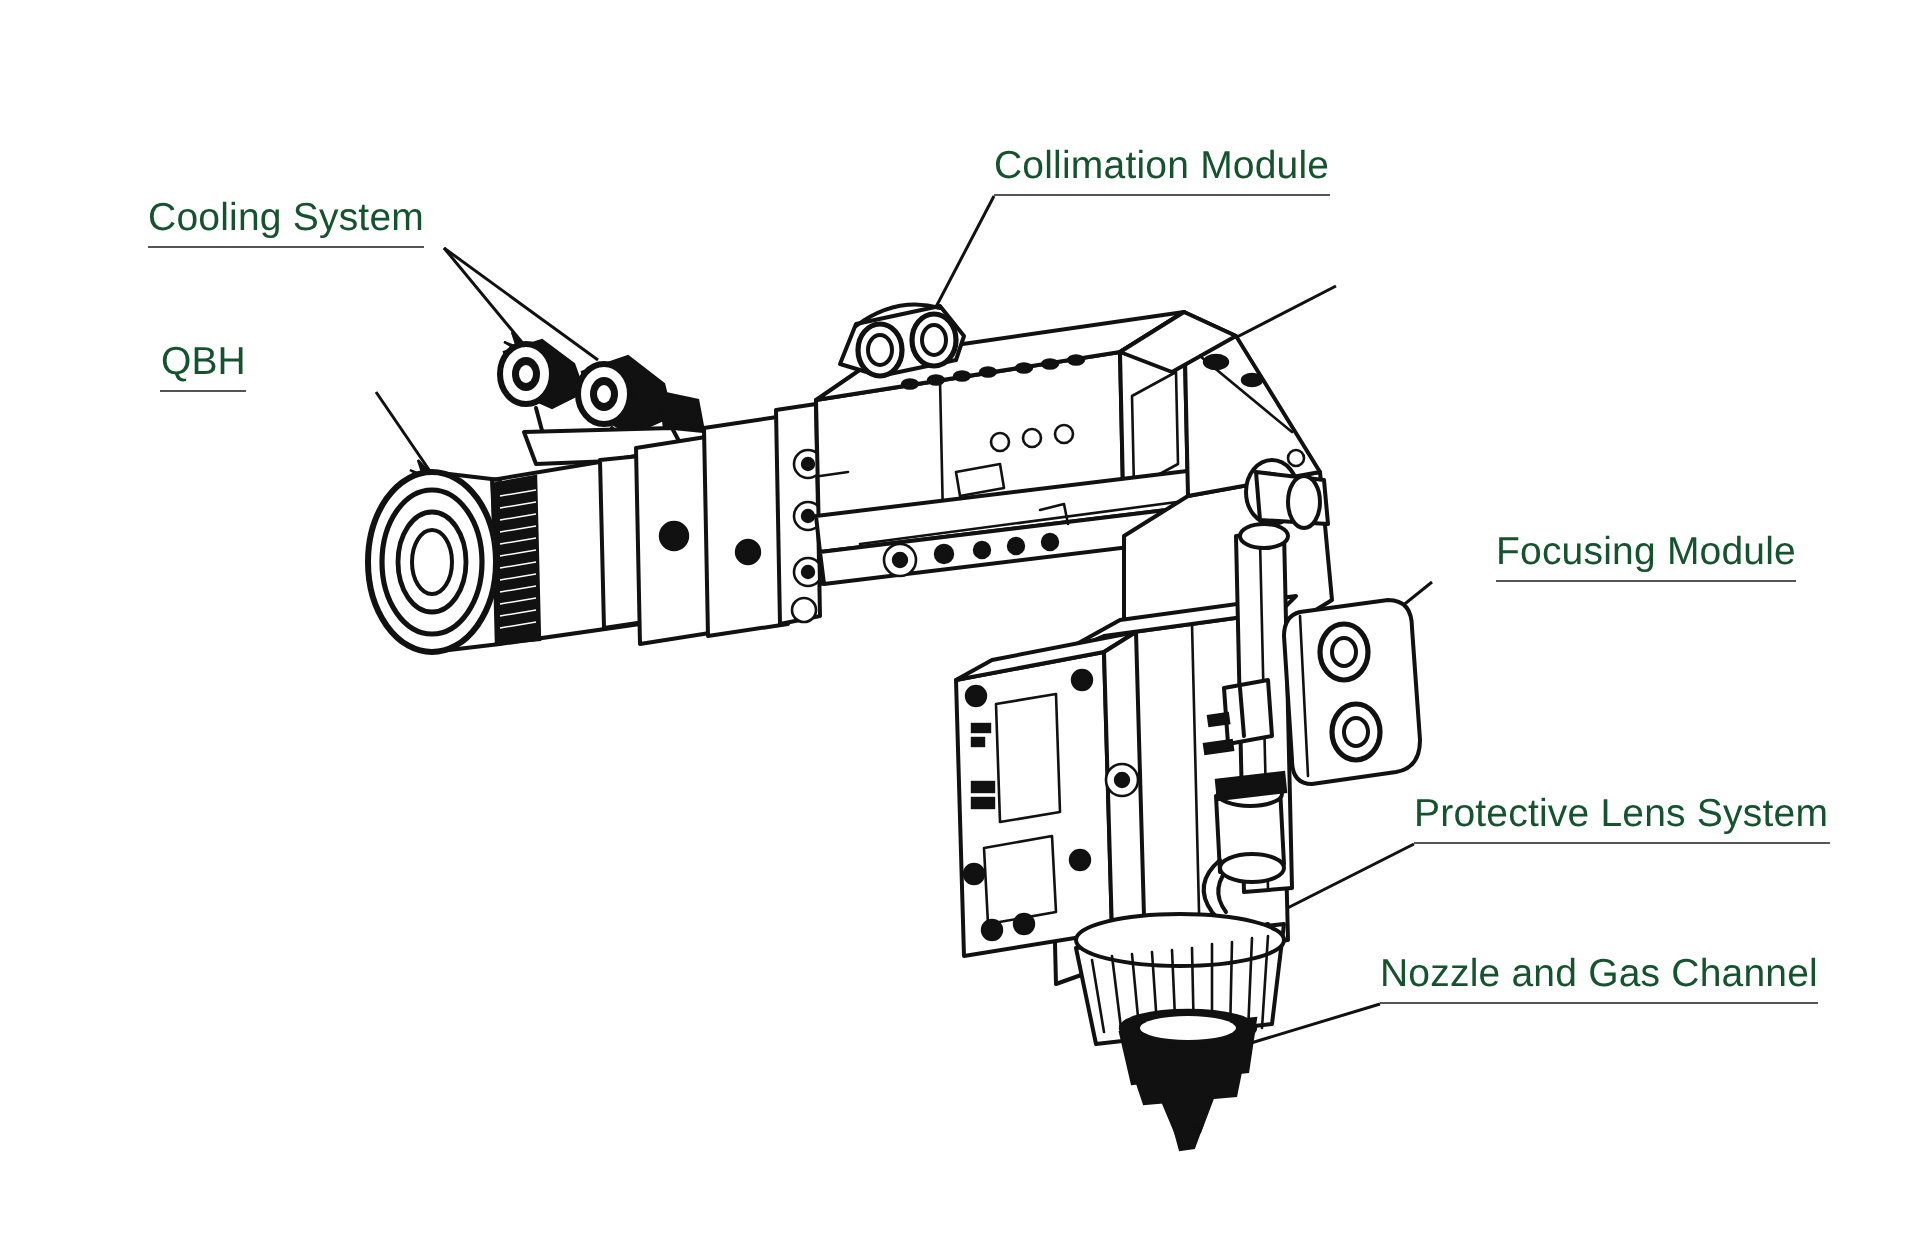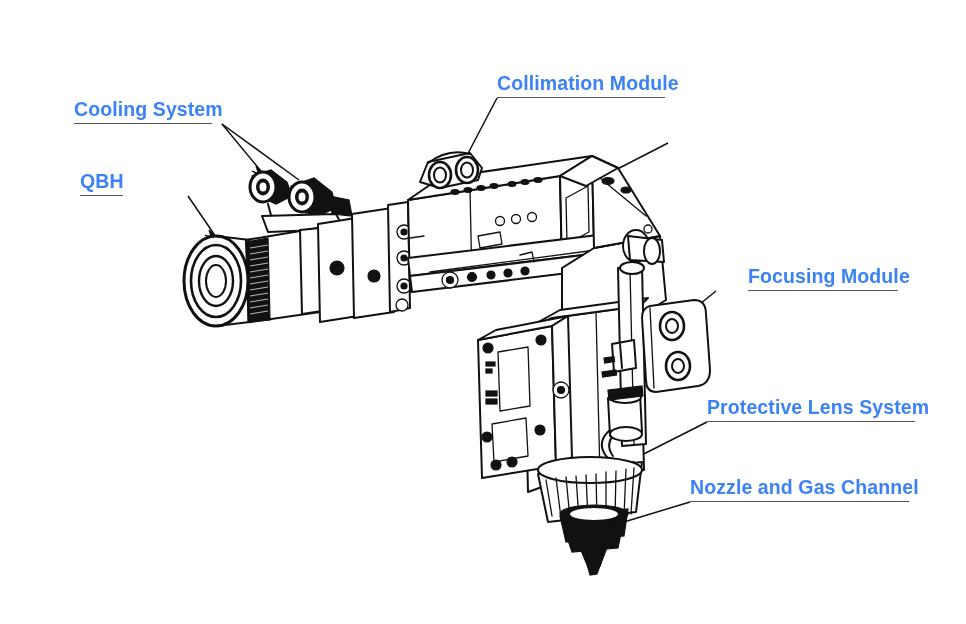--- a/index.html
+++ b/index.html
@@ -18,26 +18,25 @@
   #diagram {
     position: absolute;
     left: 0;
     top: 0;
     width: 966px;
     height: 624px;
   }
   .callout {
     position: absolute;
     white-space: nowrap;
-    color: #3b82f6;
+    color: #14532d;
     font-size: 19.5px;
     font-family: "Liberation Sans", sans-serif;
     letter-spacing: .1px;
     line-height: 1;
-    font-weight: bold;
   }
   .callout .rule {
     display: block;
     height: 1.5px;
     background: #555555;
     margin-top: 3px;
   }
 </style>
 </head>
 <body>
@@ -299,26 +298,26 @@
       <ellipse cx="594" cy="514" rx="24" ry="6" fill="#fff"></ellipse>
       <path class="fillK" d="M566,534 L622,528 L618,548 L572,552 Z"></path>
       <ellipse cx="594" cy="532" rx="28" ry="8" class="fillK"></ellipse>
 
       <path class="fillK" d="M580,548 L608,545 L600,566 L588,567 Z"></path>
       <path class="fillK" d="M587,564 L601,563 L597,574 L590,575 Z"></path>
     </g>
 
   </svg>
 
-  <div class="callout" style="left:74px; top:100px;">
+  <div class="callout" style="left:74px; top:100px;text-align:right;">
     <span>Cooling System</span>
     <span class="rule" style="width: 138px;"></span>
   </div>
 
-  <div class="callout" style="left:80px; top:172px;">
+  <div class="callout" style="left:80px; top:172px;text-align:right;">
     <span>QBH</span>
     <span class="rule" style="width: 43px;"></span>
   </div>
 
   <div class="callout" style="left:497px; top:74px;">
     <span>Collimation Module</span>
     <span class="rule" style="width: 168px;"></span>
   </div>
 
 

